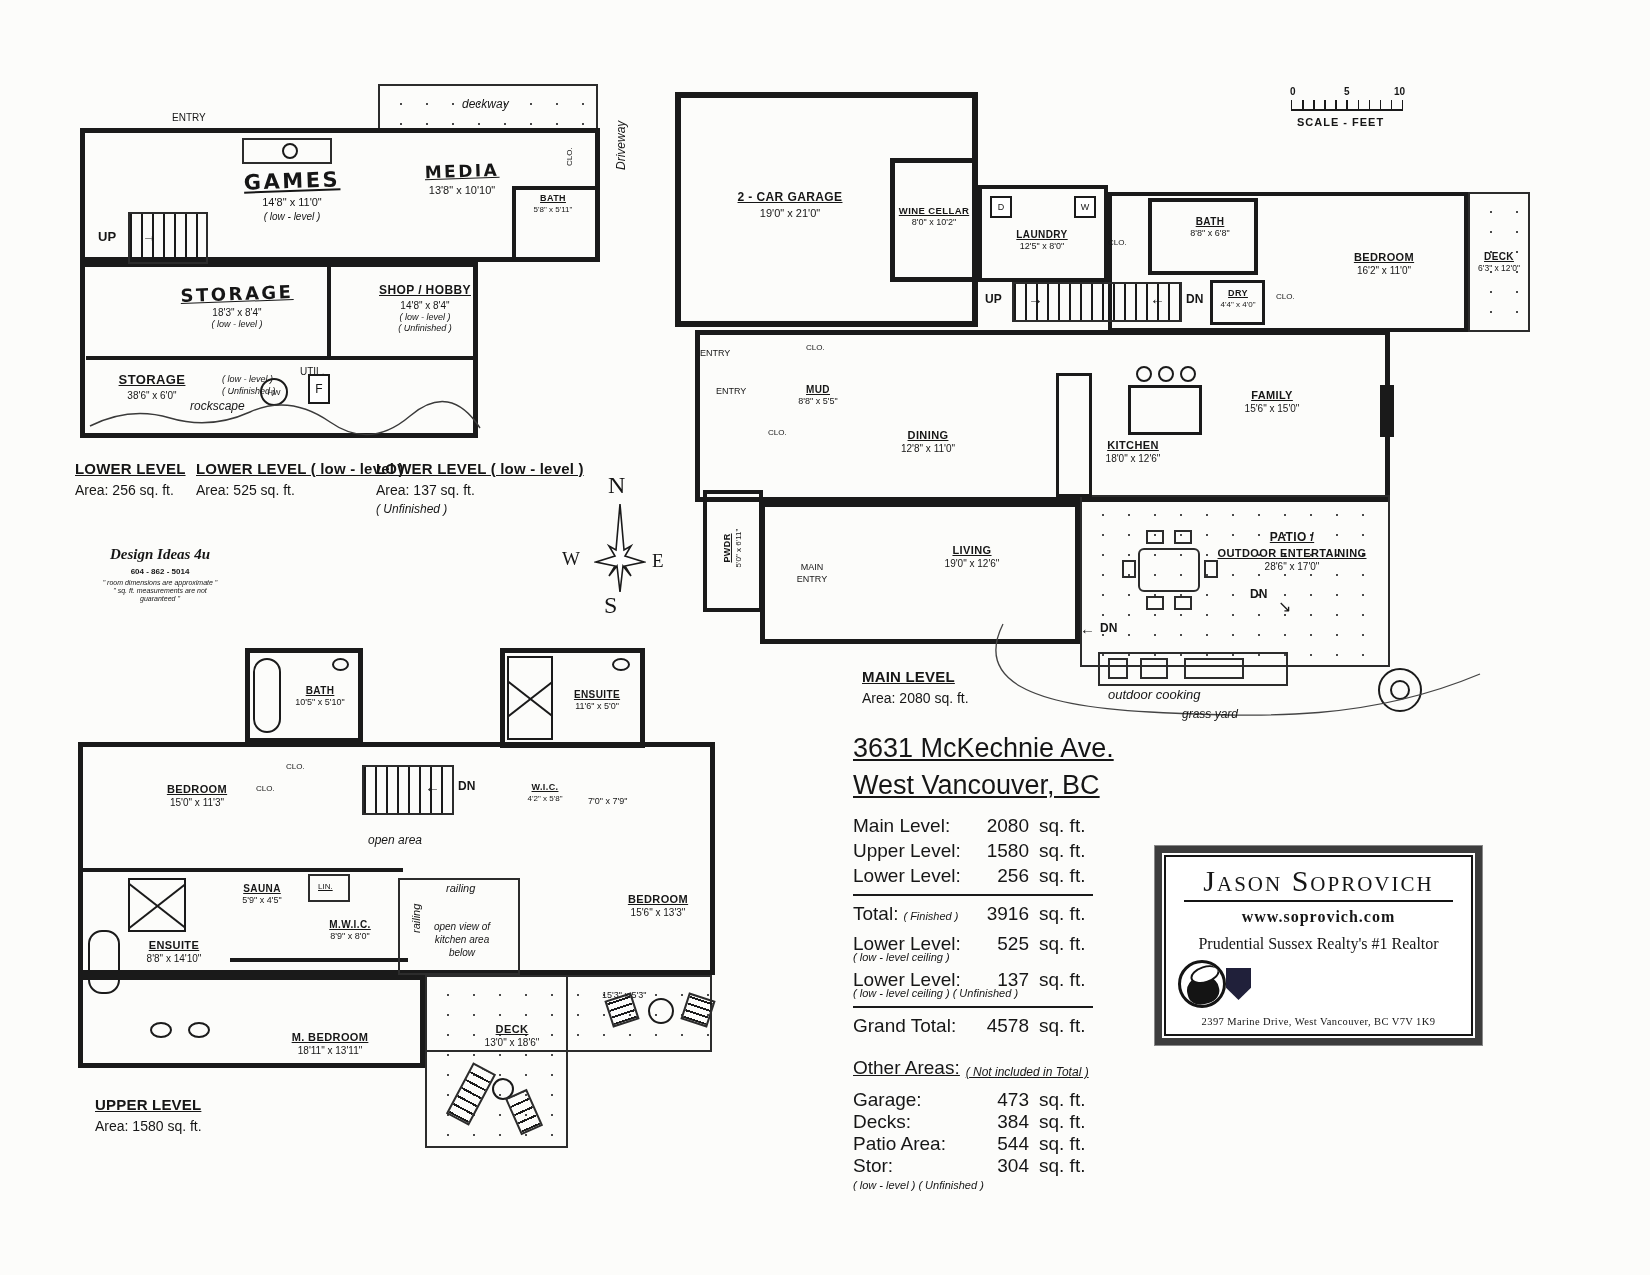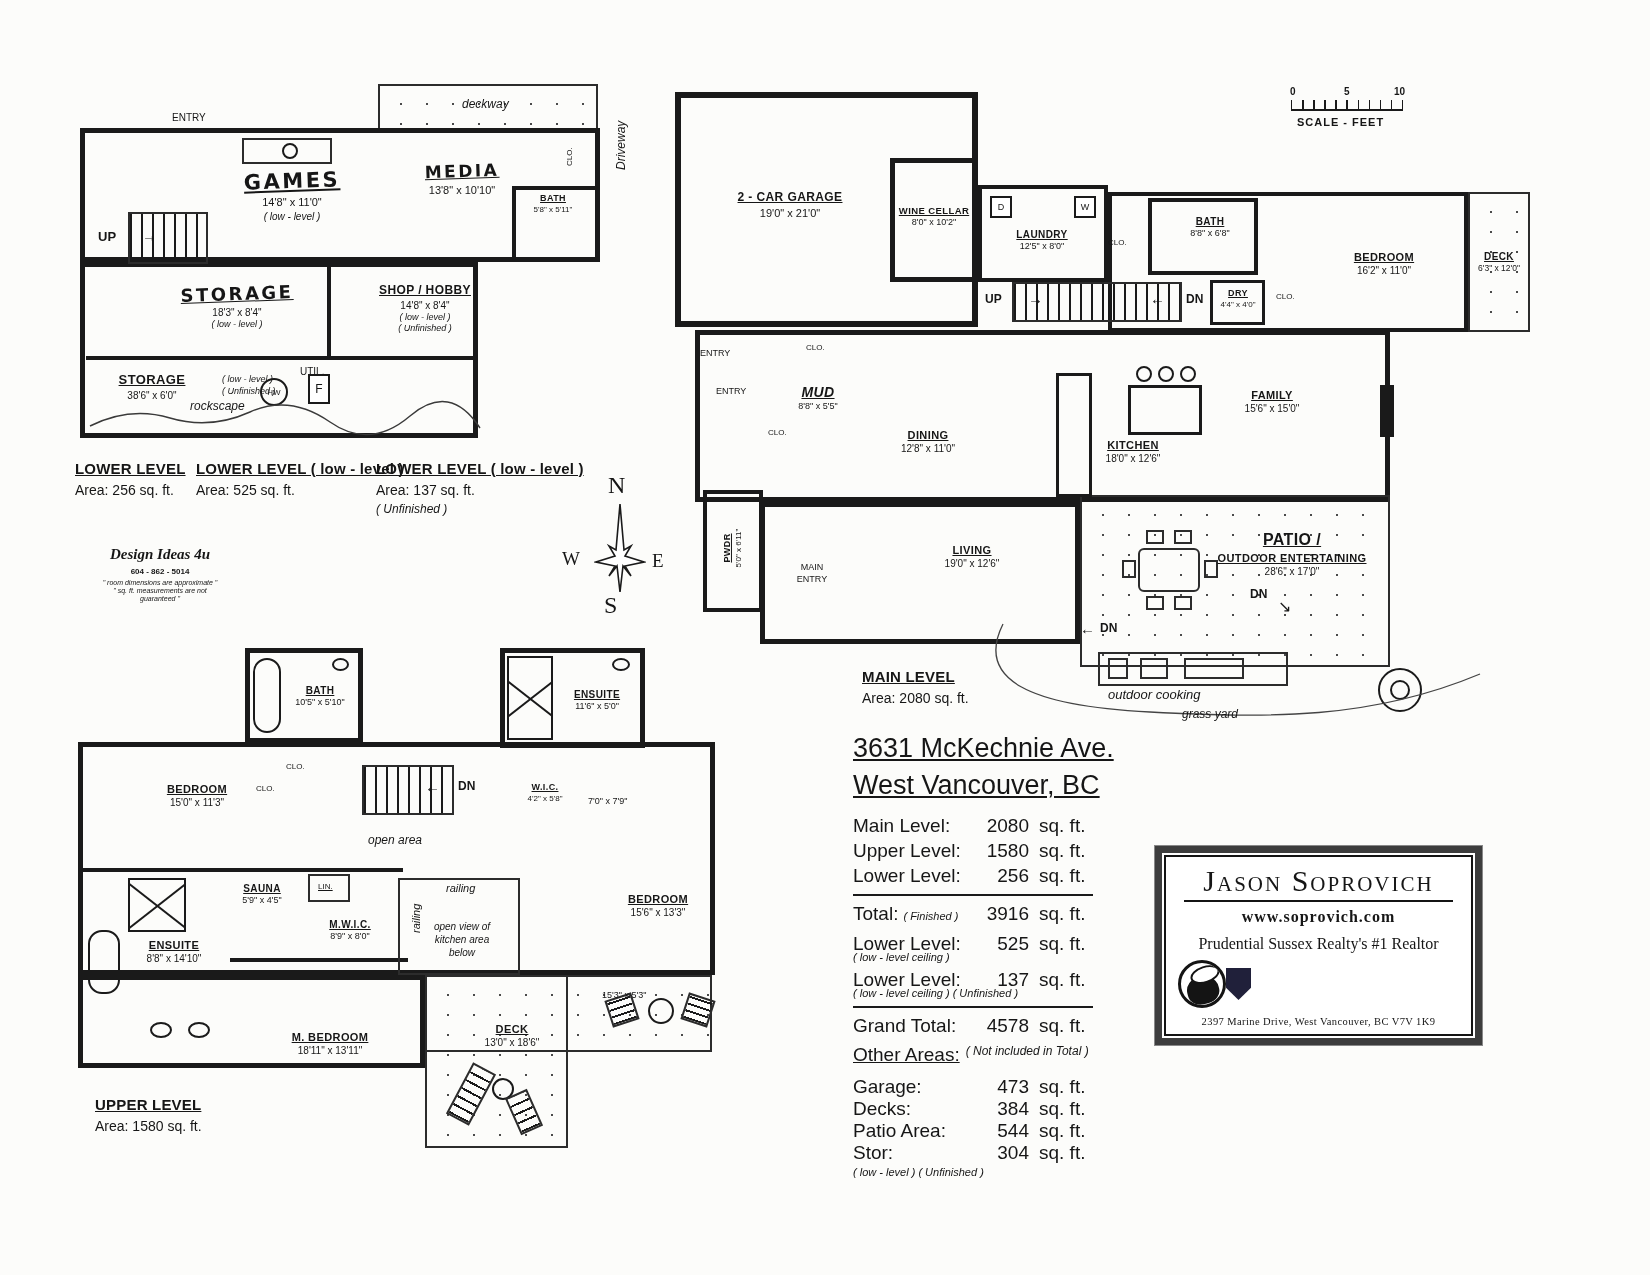--- a/index.html
+++ b/index.html
@@ -35,21 +35,21 @@
   .ct{font-size:15px;font-weight:bold;text-decoration:underline;letter-spacing:.2px;}
   .ca{font-size:14px;margin-top:4px;}
   .cn{font-size:12px;font-style:italic;margin-top:3px;}
   .summary{position:absolute;width:240px;}
   .srow{display:flex;align-items:baseline;margin:3px 0;font-size:19px;}
   .sv{margin-left:auto;min-width:46px;text-align:right;}
   .su{width:54px;margin-left:10px;}
   .tnote{font-size:11px;font-style:italic;margin-left:5px;}
   .snote{font-size:11px;font-style:italic;margin-top:-4px;}
   .srule{border-top:2px solid #1a1a1a;margin:7px 0;}
-  .sother{font-size:19px;display:flex;align-items:flex-start;margin-top:7px;}
+  .sother{font-size:19px;display:flex;align-items:flex-end;margin-top:20px;text-decoration:underline;}
   .sother .t{text-decoration:underline;}
   .sothernote{font-size:12px;font-style:italic;margin-left:6px;}
   .card{position:absolute;border:7px solid #3d3d3d;background:#fff;box-shadow:0 0 0 1px #888;}
   .card-inner{border:2px solid #141414;margin:2px;padding:9px 8px 7px;text-align:center;
         font-family:"Liberation Serif",serif;}
   .rname{font-variant:small-caps;font-size:30px;letter-spacing:2px;line-height:1;}
   .rline{border-top:2px solid #141414;margin:4px 10px 6px;}
   .rweb{font-size:16px;font-weight:bold;letter-spacing:1px;}
   .rtag{font-size:16px;margin-top:9px;}
   .rmid{display:flex;align-items:center;margin-top:7px;padding:0 4px;}
@@ -234,21 +234,21 @@
       <span class="rd" style="font-size:10px;">16'2" x 11'0"</span>
     </div>
     <div class="room" style="left:1499px;top:250px;">
       <span class="rn" style="font-size:10px;">DECK</span>
       <span class="rd" style="font-size:8.5px;">6'3" x 12'0"</span>
     </div>
     <span class="sm" style="left:700px;top:348px;font-size:9px;">ENTRY</span>
     <span class="sm" style="left:716px;top:386px;font-size:9px;">ENTRY</span>
     <span class="sm" style="left:806px;top:343px;font-size:8px;">CLO.</span>
     <div class="room" style="left:818px;top:383px;">
-      <span class="rn" style="font-size:14px;font-style:italic;">MUD</span>
+      <span class="rn" style="font-size:10px;">MUD</span>
       <span class="rd" style="font-size:9px;">8'8" x 5'5"</span>
     </div>
     <span class="sm" style="left:768px;top:428px;font-size:8px;">CLO.</span>
     <div class="room" style="left:928px;top:428px;">
       <span class="rn" style="font-size:11px;">DINING</span>
       <span class="rd" style="font-size:10px;">12'8" x 11'0"</span>
     </div>
     <div class="room" style="left:1133px;top:438px;">
       <span class="rn" style="font-size:11px;">KITCHEN</span>
       <span class="rd" style="font-size:10px;">18'0" x 12'6"</span>
@@ -263,21 +263,21 @@
     </div>
     <div class="room" style="left:812px;top:562px;">
       <span class="rd" style="font-size:9px;">MAIN</span>
       <span class="rd" style="font-size:9px;">ENTRY</span>
     </div>
     <div class="room" style="left:972px;top:543px;">
       <span class="rn" style="font-size:11px;">LIVING</span>
       <span class="rd" style="font-size:10px;">19'0" x 12'6"</span>
     </div>
     <div class="room" style="left:1292px;top:530px;">
-      <span class="rn" style="font-size:16px;text-decoration:underline;">PATIO /</span>
+      <span class="rn" style="font-size:12px;text-decoration:underline;">PATIO /</span>
       <span class="rn" style="font-size:11px;">OUTDOOR ENTERTAINING</span>
       <span class="rd" style="font-size:10px;">28'6" x 17'0"</span>
     </div>
     <span class="sm" style="left:1080px;top:620px;font-size:15px;">←</span>
     <span class="sm b" style="left:1100px;top:622px;font-size:12px;">DN</span>
     <span class="sm b" style="left:1250px;top:588px;font-size:12px;">DN</span>
     <span class="sm" style="left:1278px;top:598px;font-size:16px;">↘</span>
     <span class="sm it" style="left:1108px;top:688px;font-size:13px;">outdoor cooking</span>
     <span class="sm it" style="left:1182px;top:708px;font-size:12px;">grass yard</span>
 

